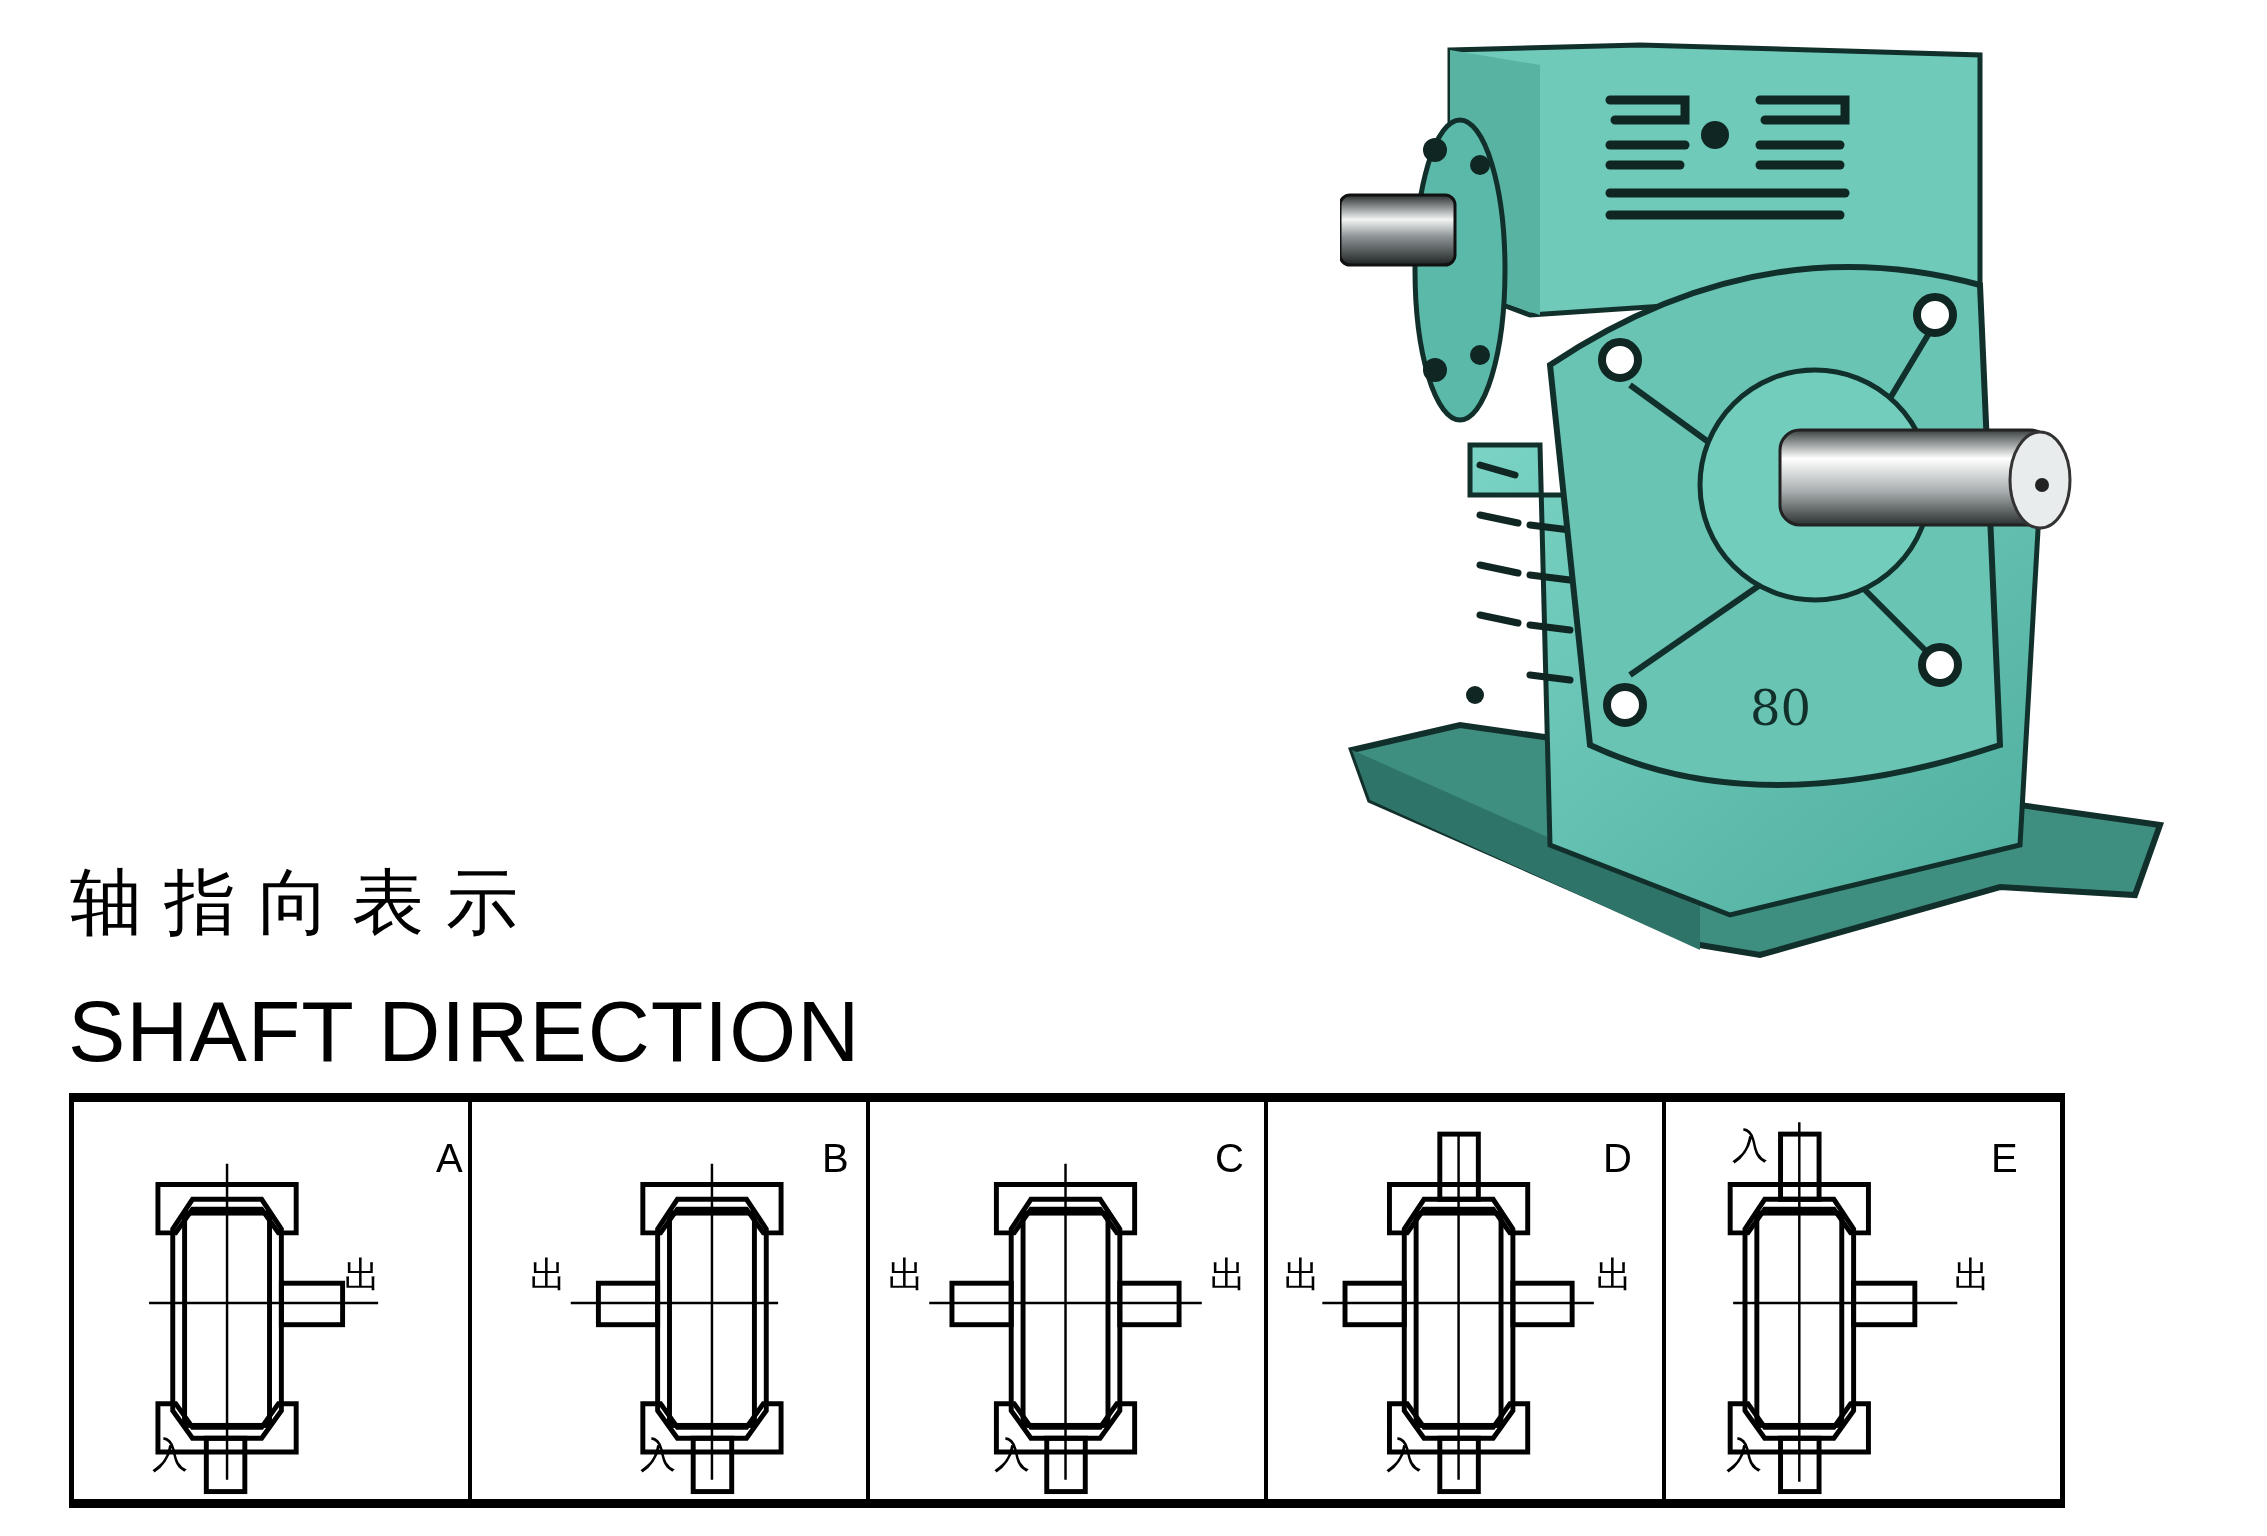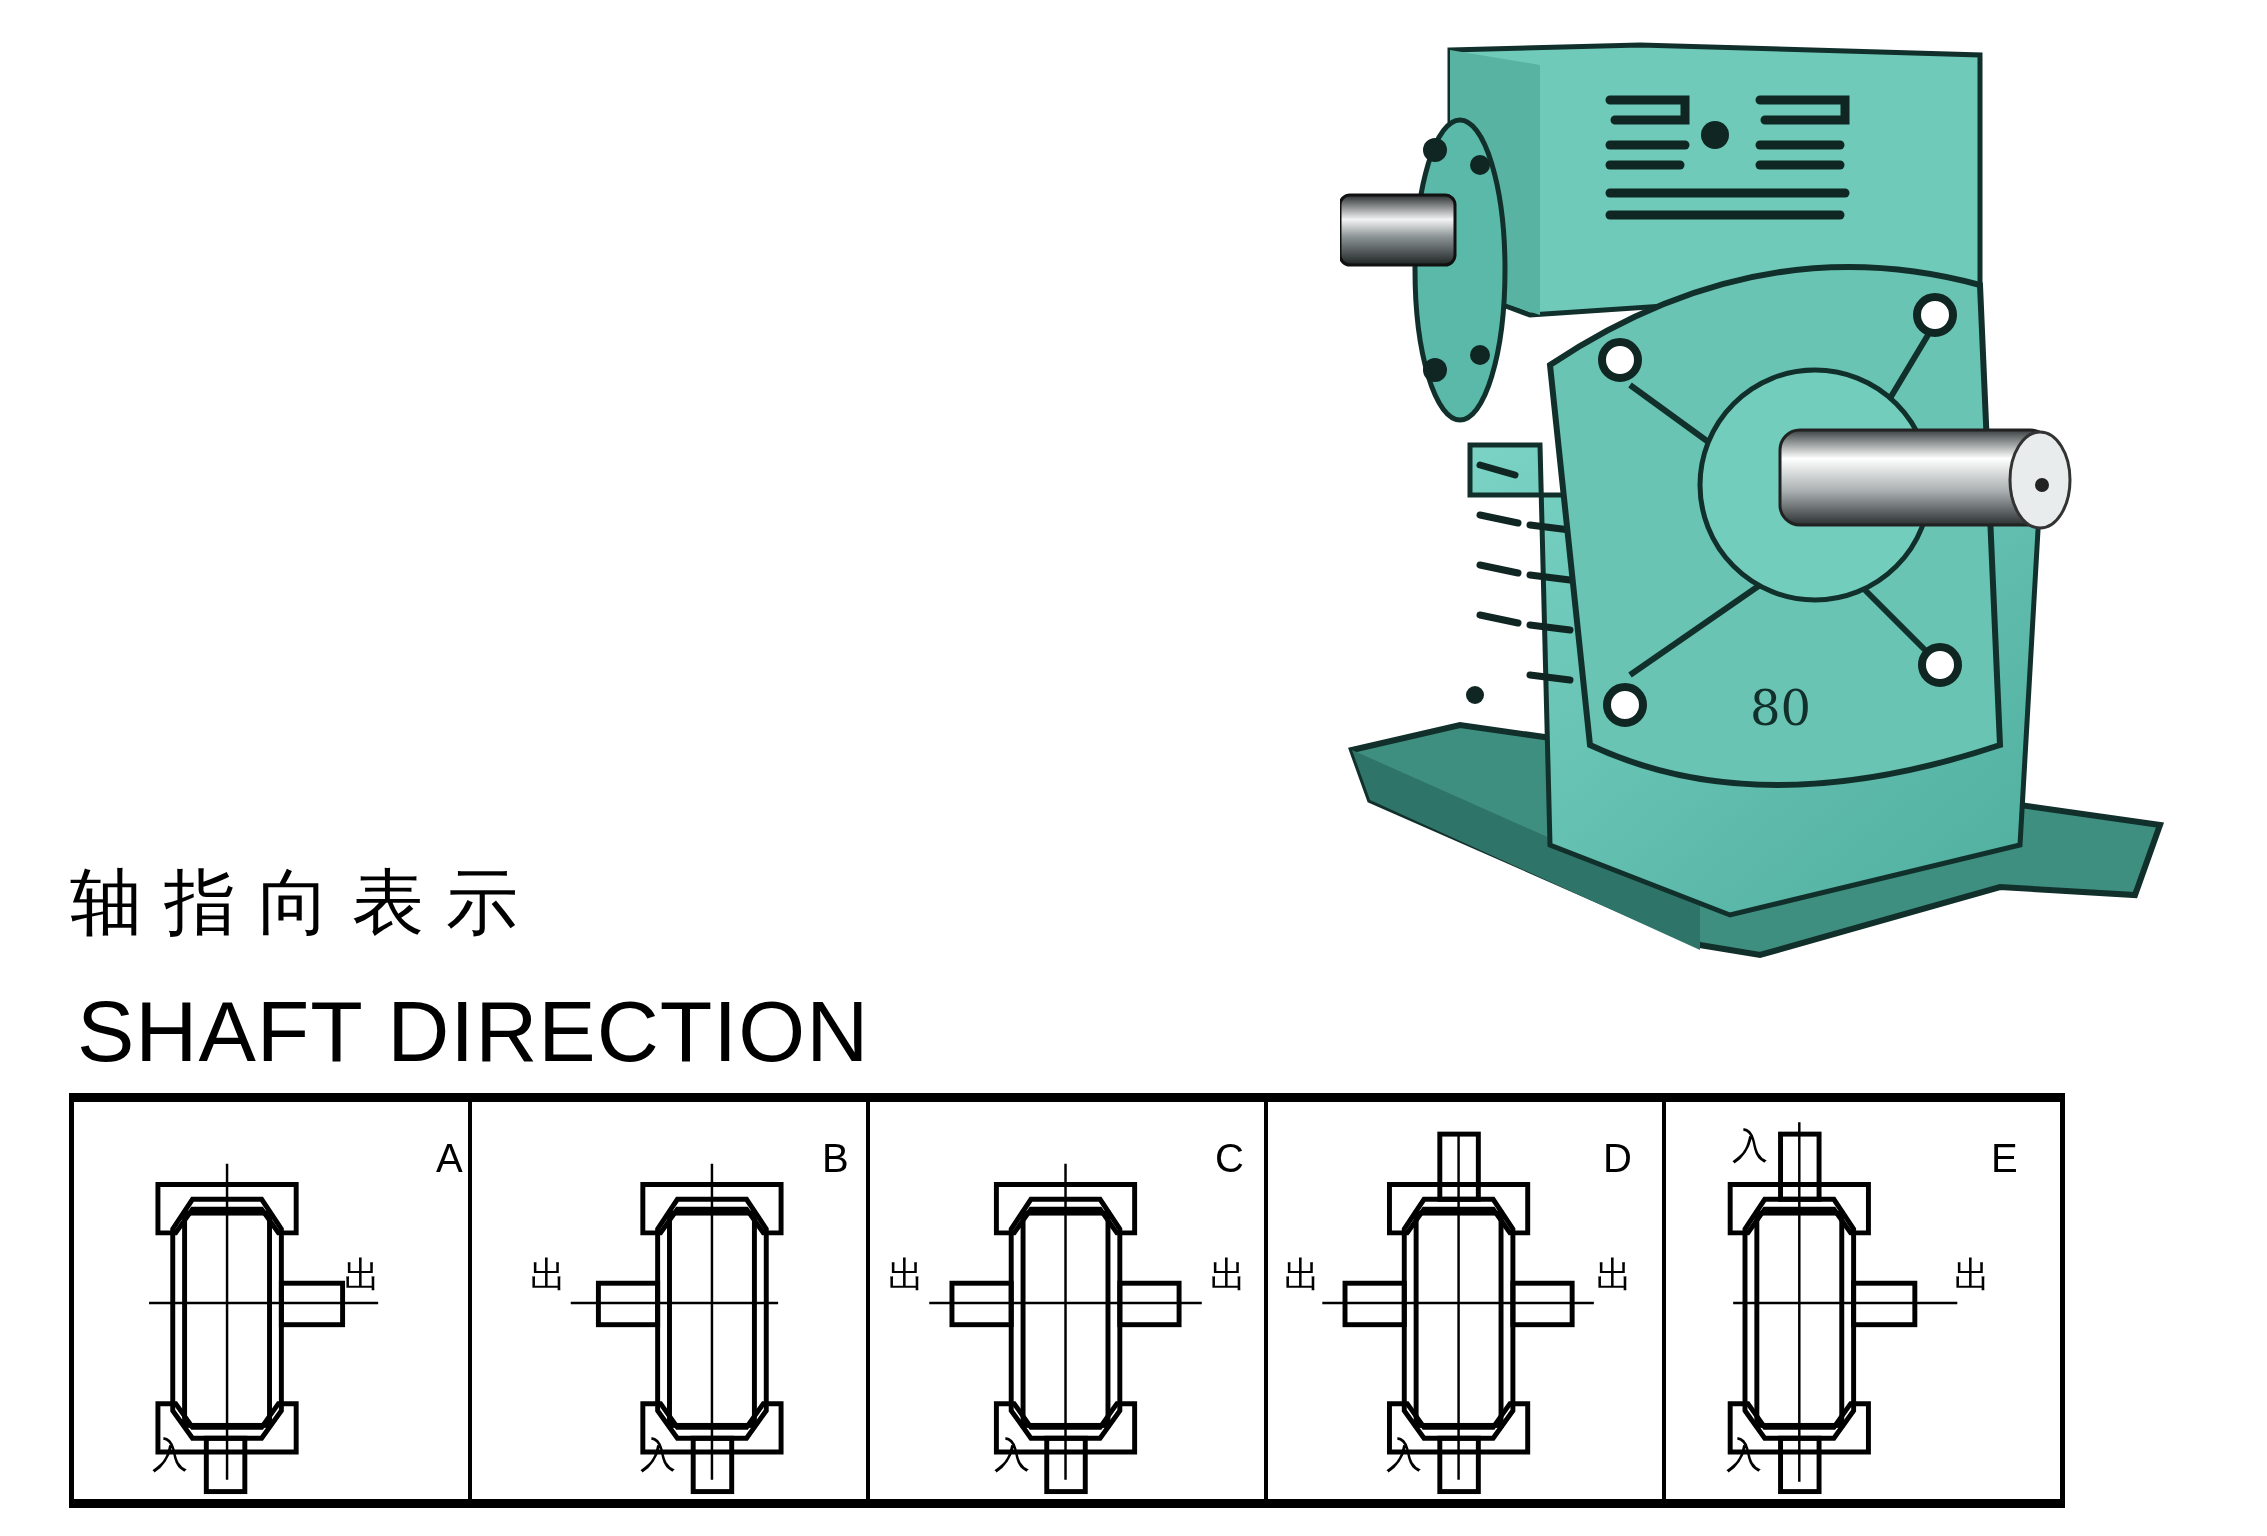--- a/index.html
+++ b/index.html
@@ -1,18 +1,18 @@
 <!DOCTYPE html>
 <html><head>
 <meta charset="utf-8">
 <style>
   html,body{margin:0;padding:0;background:#ffffff;}
   body{width:2267px;height:1536px;position:relative;overflow:hidden;font-family:"DejaVu Sans","Liberation Sans",sans-serif;color:#000;}
   .title-cn{position:absolute;left:70px;top:866px;font-size:72px;letter-spacing:22px;line-height:1;font-family:"DejaVu Sans",sans-serif;font-weight:normal;}
-  .title-en{position:absolute;left:68px;top:988px;font-size:86px;line-height:1;font-family:"Liberation Sans",sans-serif;letter-spacing:1px;margin-left:9px;}
+  .title-en{position:absolute;left:68px;top:988px;font-size:86px;line-height:1;font-family:"Liberation Sans",sans-serif;letter-spacing:1px;}
   .gearbox{position:absolute;left:1340px;top:25px;width:860px;height:935px;}
   .frame{position:absolute;left:69px;top:1093px;width:1996px;height:415px;box-sizing:border-box;border-top:9px solid #000;border-bottom:9px solid #000;border-left:5px solid #000;border-right:5px solid #000;display:flex;}
   .panel{position:relative;flex:1 1 0;height:100%;border-right:4px solid #000;}
   .panel:last-child{border-right:none;}
   .panel svg{position:absolute;left:0;top:0;width:100%;height:100%;overflow:visible;}
   .panel-letter{position:absolute;top:36px;font-size:40px;font-family:"Liberation Sans",sans-serif;line-height:1;}
   .lbl{position:absolute;font-size:36px;line-height:1;font-family:"DejaVu Sans",sans-serif;}
 </style>
 </head>
 <body>

